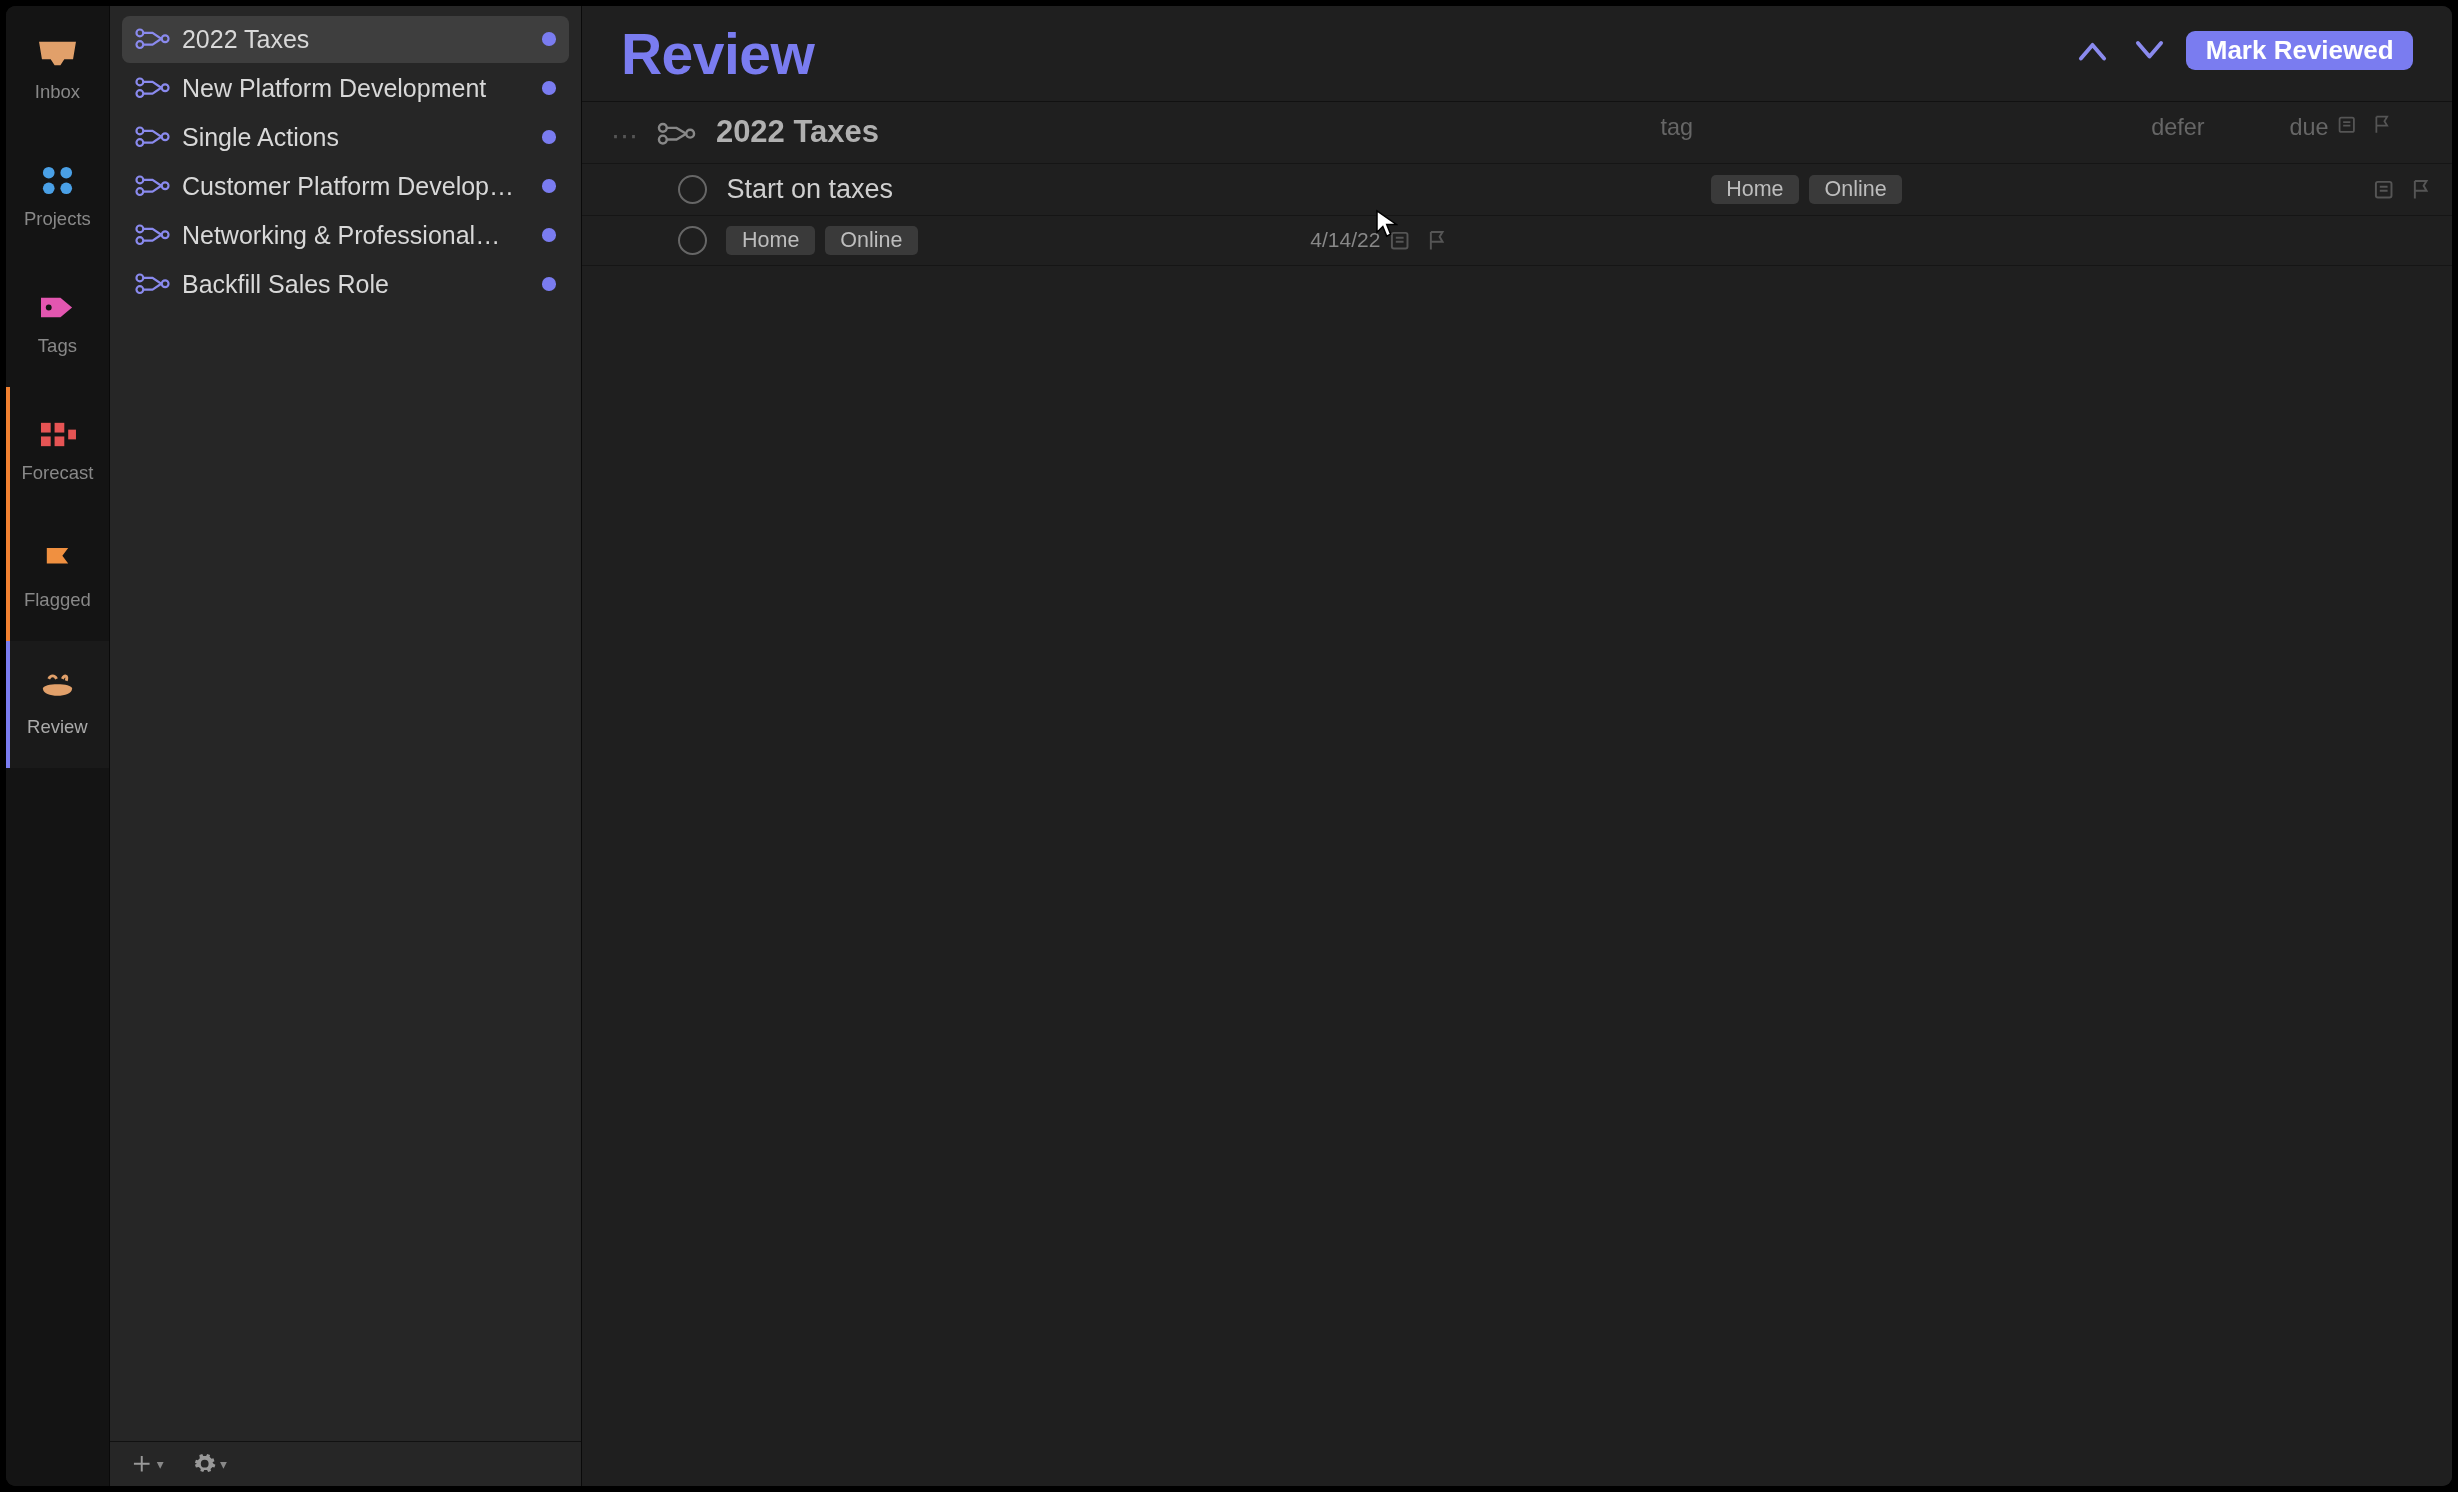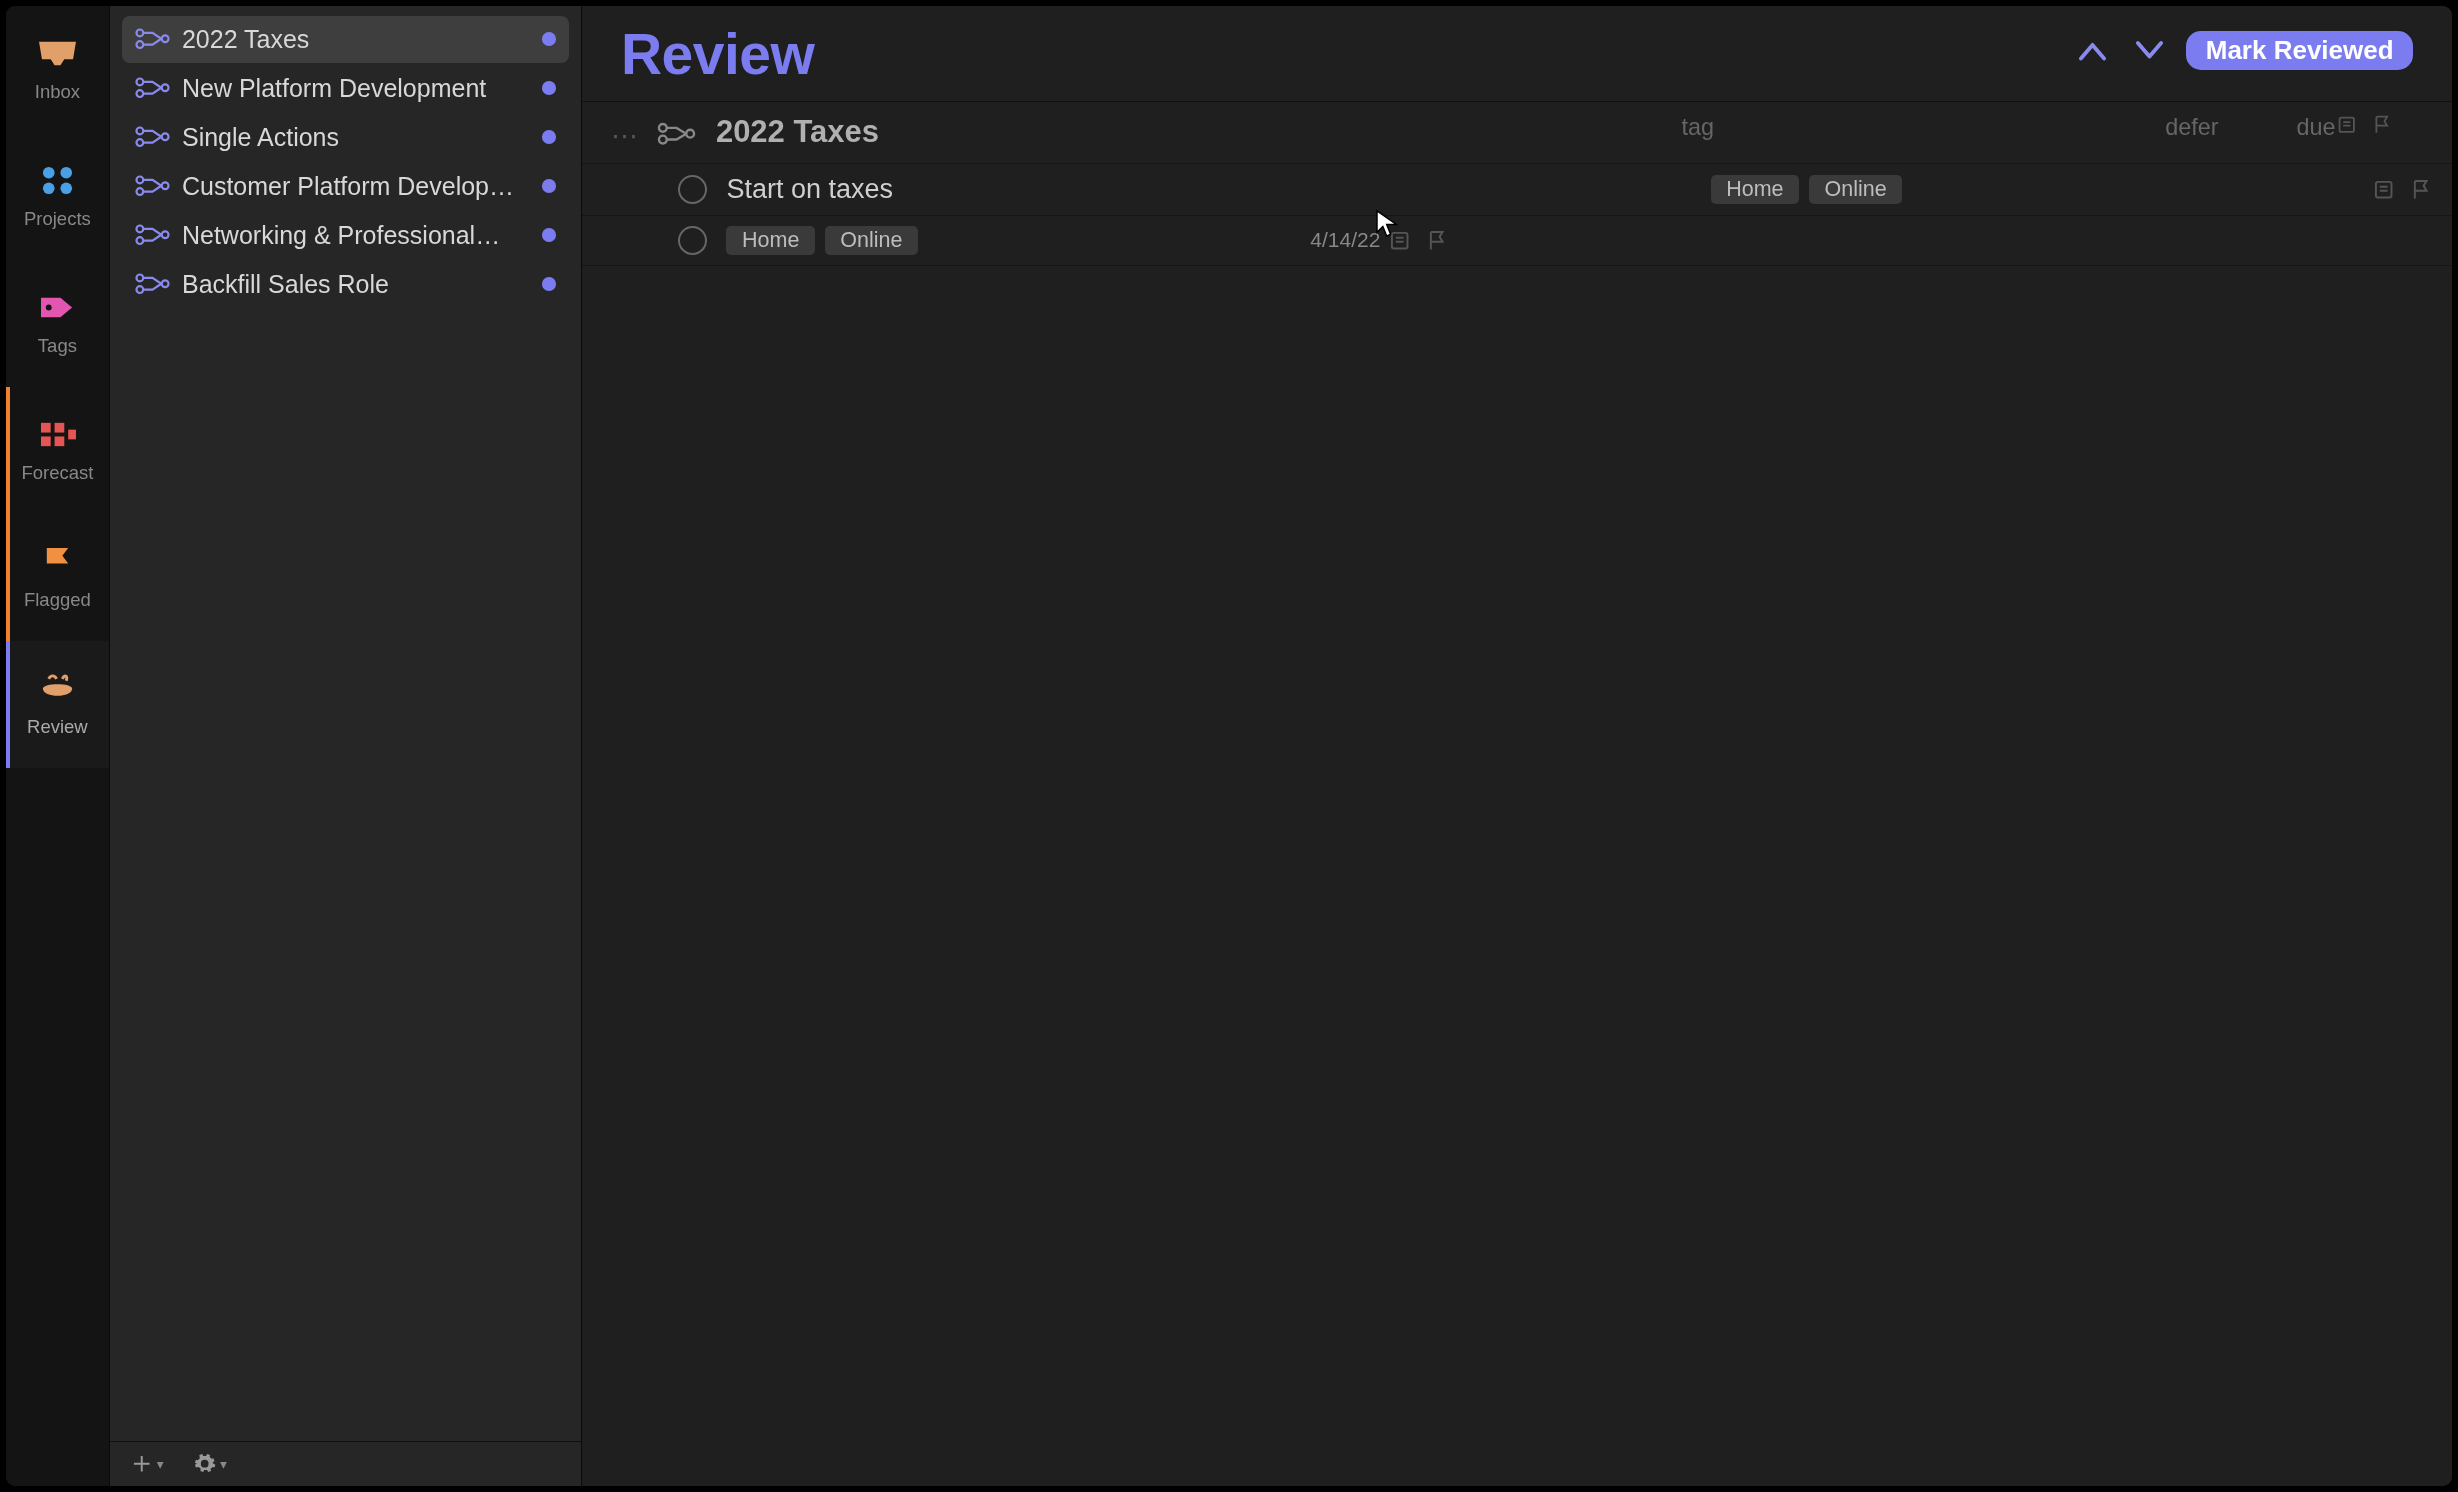--- a/index.html
+++ b/index.html
@@ -115,39 +115,39 @@
     cursor:pointer; color:#8a8aee;
   }
   .nav-arrow svg { width:29px; height:23.4px; }
   .mark-btn {
     background: #7a7cf0;
     color: #fff;
     font-size: 26px;
     font-weight: 700;
     border: none;
     padding: 3.9px 19.5px;
-    border-radius: 15px;
+    border-radius: 9px;
     cursor: pointer;
   }
 
   
   .content { flex:1; overflow:auto; }
   .proj-header {
     display:flex; align-items:flex-start; gap:19.5px;
     padding: 11.7px 29px 11.7px 29px;
     border-bottom: 1px solid #151515;
   }
   .proj-header .handle { color:#555; font-size:27px; padding-top:5.9px; cursor:grab; }
   .proj-header .proj-glyph svg { width:39px; height:23.4px; display:block; margin-top:7.8px;}
   .proj-header .proj-title {
     font-size: 31px; font-weight: 800; color:#b0b0b0;
   }
   .proj-header .proj-sub { font-size: 21.5px; color:#6f6f6f; }
   .col-heads {
-    display:flex; align-items:flex-end; gap:0; color:#666; font-size:23.4px;
+    display:flex; align-items:flex-end; gap:7px; color:#666; font-size:23.4px;
     padding: 0 19.5px 2px 0;
   }
   .col-heads .col-tag   { width: 410px; text-align:left; }
   .col-heads .col-defer { width: 127px; text-align:right; }
   .col-heads .col-due   { width: 117px; text-align:right; }
   .col-heads .col-icons { width: 68px; }
 
   .task-row {
     display:flex; align-items:center;
     padding: 9.8px 19.5px 9.8px 96px;

